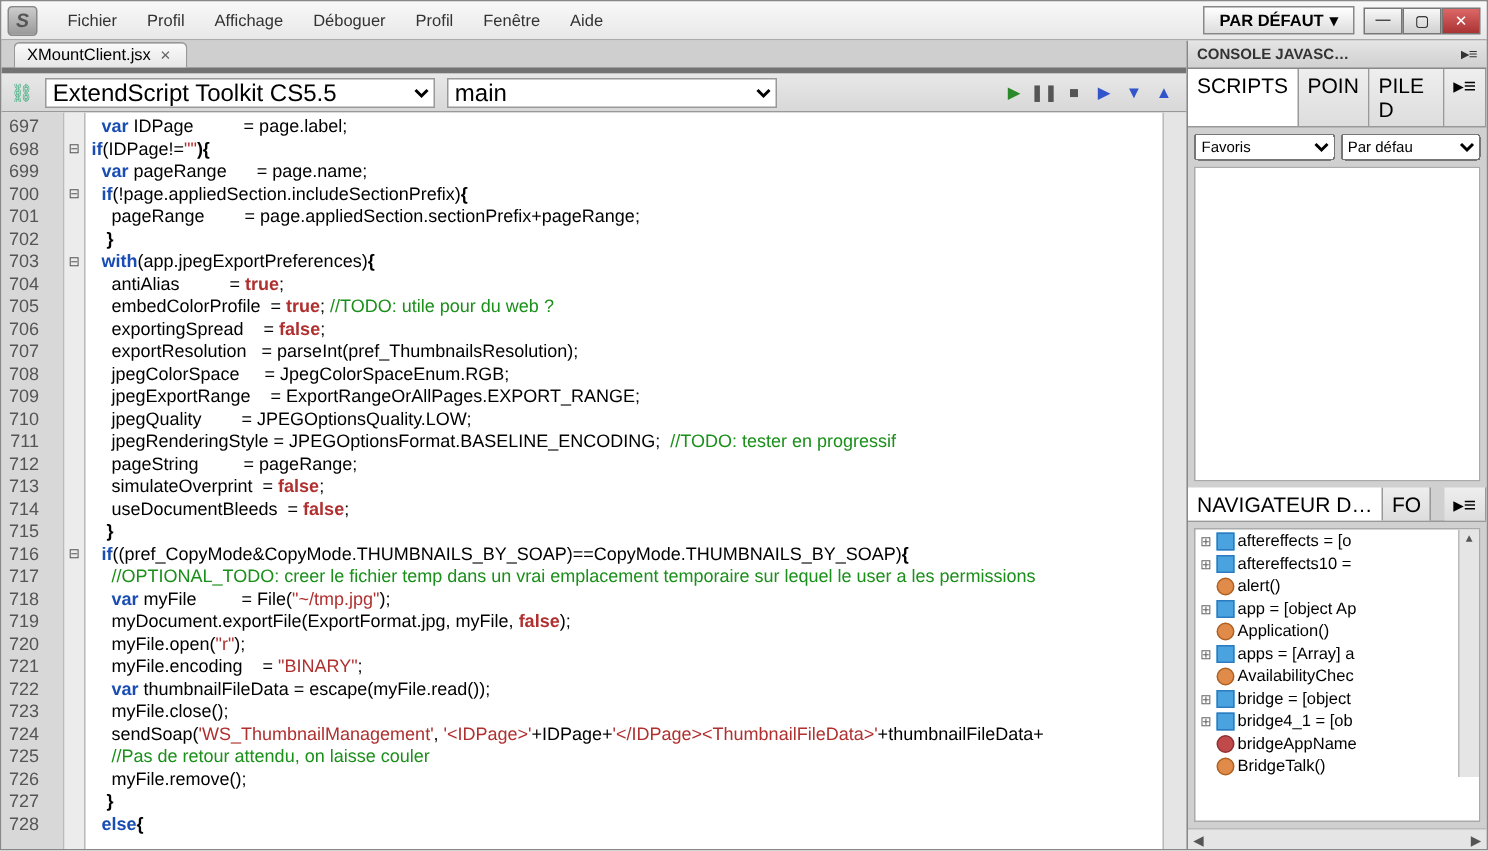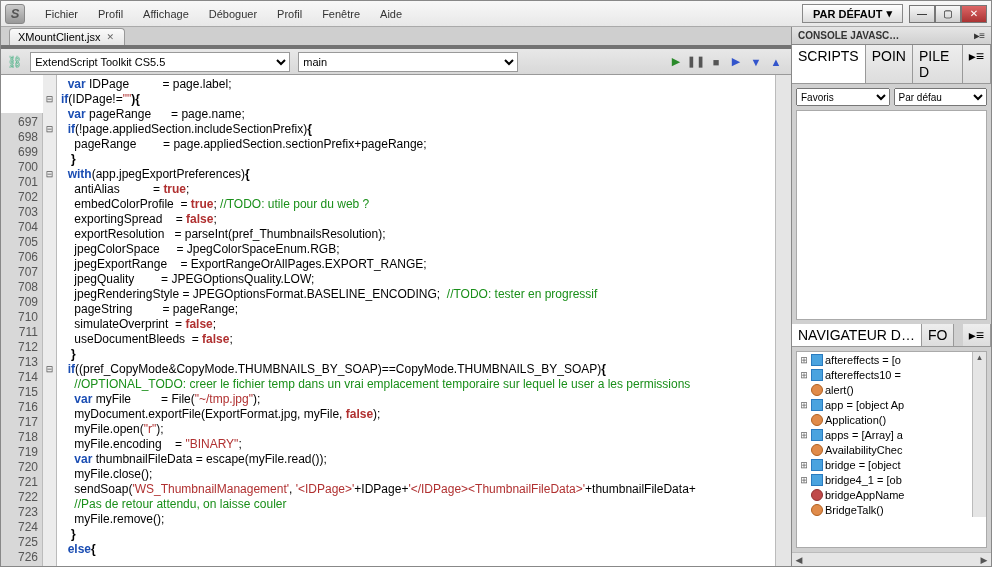--- a/index.html
+++ b/index.html
@@ -13,26 +13,26 @@
 .win-btns { display:flex; gap:0; }
 .win-btn { width:26px; height:18px; background:linear-gradient(#f8f8f8,#d0d0d0); border:1px solid #777; display:flex;align-items:center;justify-content:center; font-size:10px;}
 .win-btn.close { background:linear-gradient(#d66,#a33); color:#fff;}
 .content { flex:1; display:flex; overflow:hidden; }
 .left { flex:1; display:flex; flex-direction:column; background:#cfcfcf; }
 .right { width:200px; background:#d0d0d0; border-left:1px solid #888; display:flex;flex-direction:column;}
 .tabbar { height:22px; display:flex; align-items:flex-end; padding-left:8px; border-bottom:4px solid #737373;}
 .tab { background:linear-gradient(#fafafa,#e6e6e6); border:1px solid #999; border-bottom:none; padding:2px 8px; border-radius:4px 4px 0 0; font-size:11px; display:flex;align-items:center;gap:4px;}
 .tab .x { font-size:9px; color:#666; padding:0 2px;}
 .toolbar { height:26px; background:linear-gradient(#e8e8e8,#d8d8d8); border-bottom:1px solid #999; display:flex; align-items:center; padding:0 6px; gap:8px;}
-.toolbar select { height:20px; font-size:11px; border:1px solid #999; background:#fff;}
+.toolbar select { height:20px; font-size:16px; border:1px solid #999; background:#fff;}
 .chain-icon { color:#3a7; font-size:12px;}
 .debug-btns { margin-left:auto; display:flex; gap:2px;}
 .dbg { width:18px; height:18px; display:flex;align-items:center;justify-content:center; font-size:11px;}
 .editor { flex:1; display:flex; background:#fff; font-family: Consolas, monospace; font-size:12px; overflow:auto;}
-.gutter { width:42px; background:#d8d8d8; color:#555; text-align:right; padding:2px 4px 2px 0; border-right:1px solid #bbb; user-select:none;margin-top:38px;}
+.gutter { width:42px; background:#d8d8d8; color:#555; text-align:right; padding:2px 16px 2px 0; border-right:1px solid #bbb; user-select:none;}
 .fold { width:14px; background:#ececec; padding:2px 0; text-align:center; color:#555; font-size:9px; border-right:1px solid #bbb;}
 .code-area { flex:1; padding:2px 4px; white-space:pre; overflow:auto;}
 .code-line { height:15px; line-height:15px;}
 .kw { color:#1a4db3; font-weight:bold;}
 .str { color:#b03030;}
 .cmt { color:#1a8f1a;}
 .bool { color:#b03030; font-weight:bold;}
 .punct { font-weight:bold;}
 .panel-head { background:linear-gradient(#e5e5e5,#d0d0d0); border-bottom:1px solid #888; padding:3px 6px; font-size:10px; font-weight:bold; color:#333; display:flex;align-items:center;}
 .panel-head .spacer{flex:1;}

